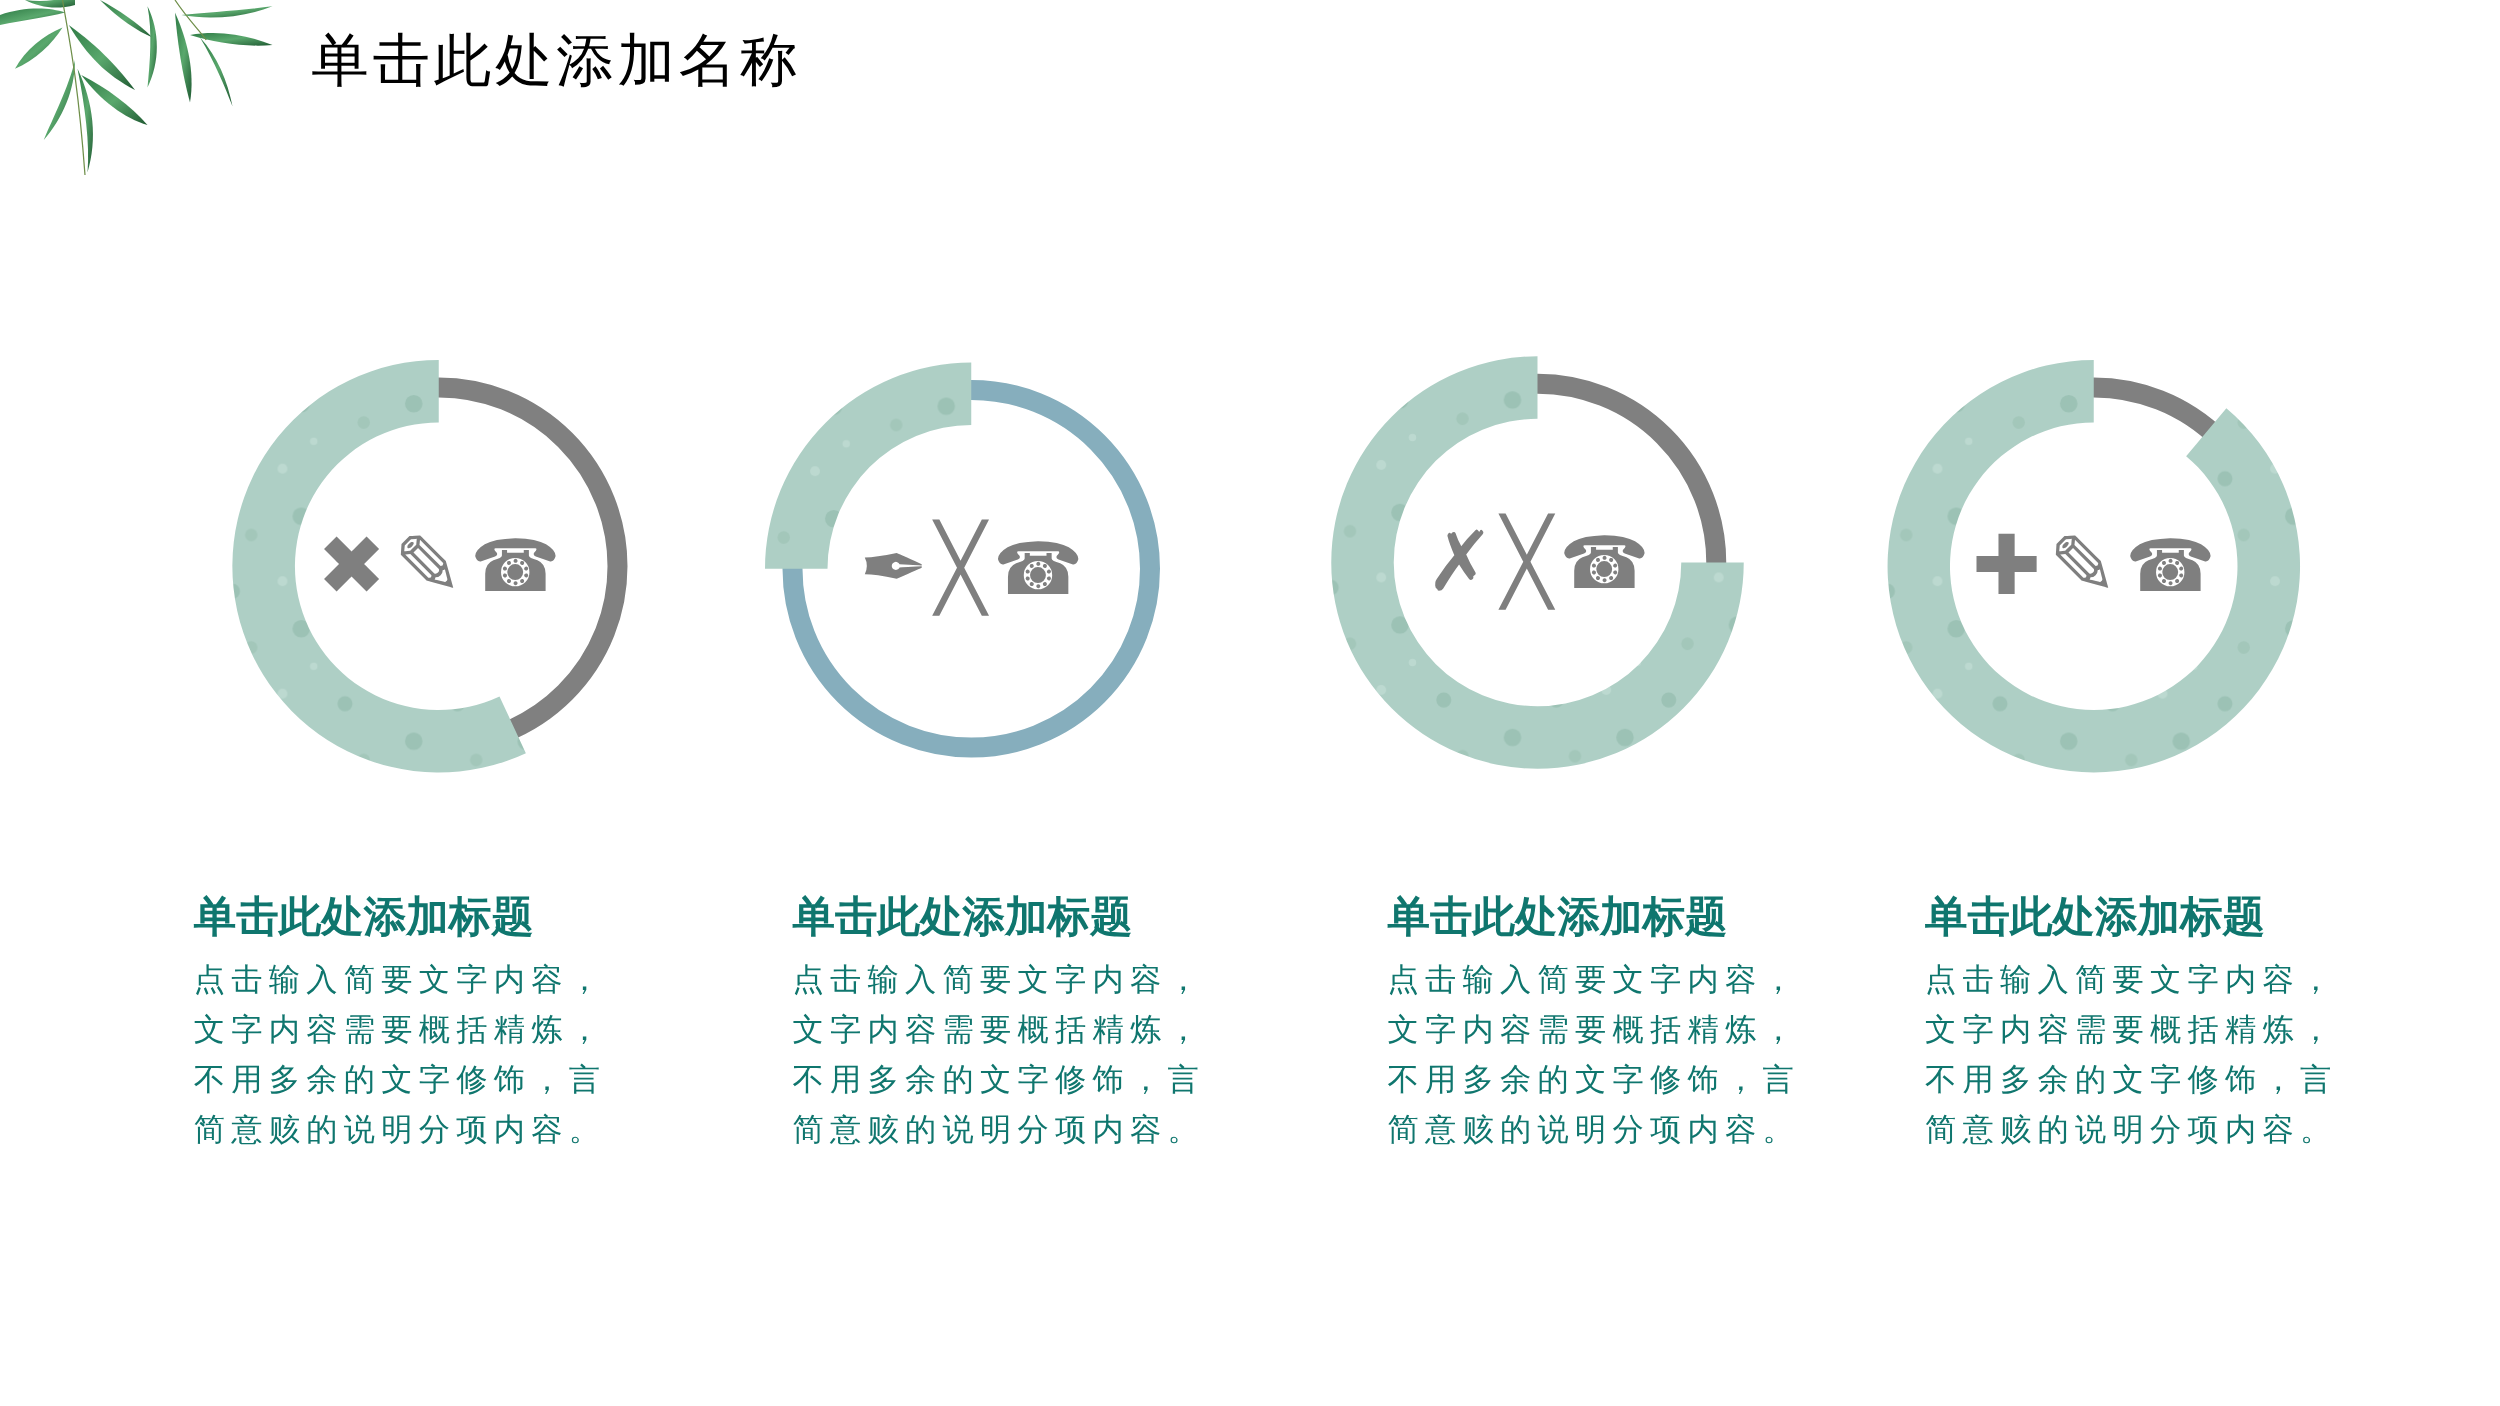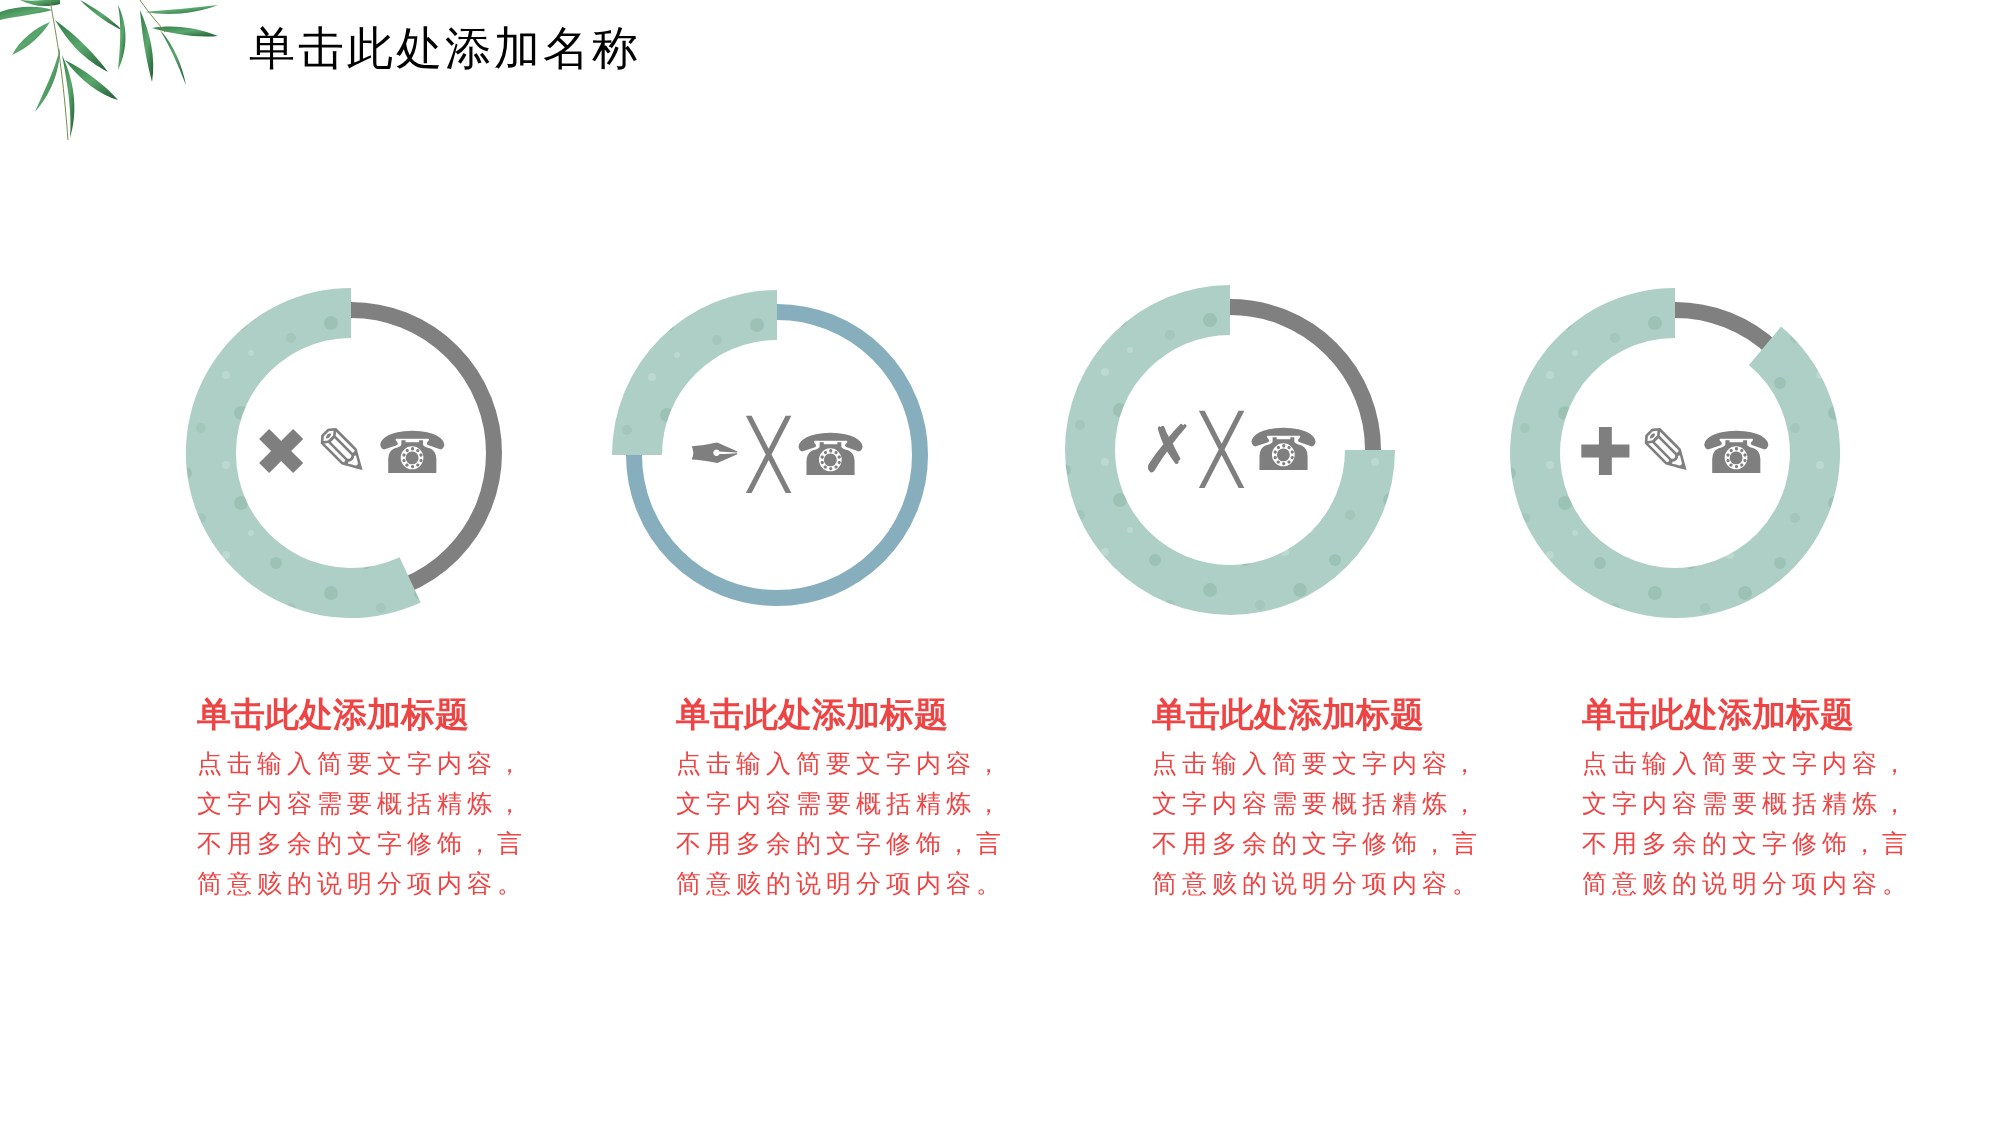--- a/index.html
+++ b/index.html
@@ -7,21 +7,21 @@
          font-family:"DejaVu Sans", "Liberation Sans", sans-serif; }
   .leaves { position:absolute; left:0; top:0; width:230px; height:150px; }
   .page-title { position:absolute; left:229px; top:18px; font-size:46px; color:#000; letter-spacing:3px;
                 line-height:60px; white-space:nowrap;margin-left:20px; }
   .ring-wrap { position:absolute; width:360px; height:360px; }
   .ring-wrap svg { position:absolute; left:0; top:0; }
   .icons { position:absolute; left:0; top:0; width:360px; height:360px; display:flex; align-items:center;
            justify-content:center; gap:6px; color:#7f7f7f; }
   .icon { font-size:66px; line-height:1; font-family:"DejaVu Sans", sans-serif; }
   .icon.phone { font-size:58px; }
-  .col { position:absolute; top:692px; width:330px; color:#ef4444;margin-left:42px; }
+  .col { position:absolute; top:712px; width:330px; color:#0f766e; }
   .col-title { font-size:34px; font-weight:bold; line-height:44px; white-space:nowrap; letter-spacing:0px; }
   .col-body { margin-top:8px; font-size:25px; line-height:40px; text-align:justify; text-align-last:left;
               letter-spacing:5px; width:330px; }
 </style>
 </head>
 <body>
 
 <svg class="leaves" viewBox="0 0 230 150">
   <defs>
     <linearGradient id="lf" x1="0" y1="0" x2="1" y2="1">

